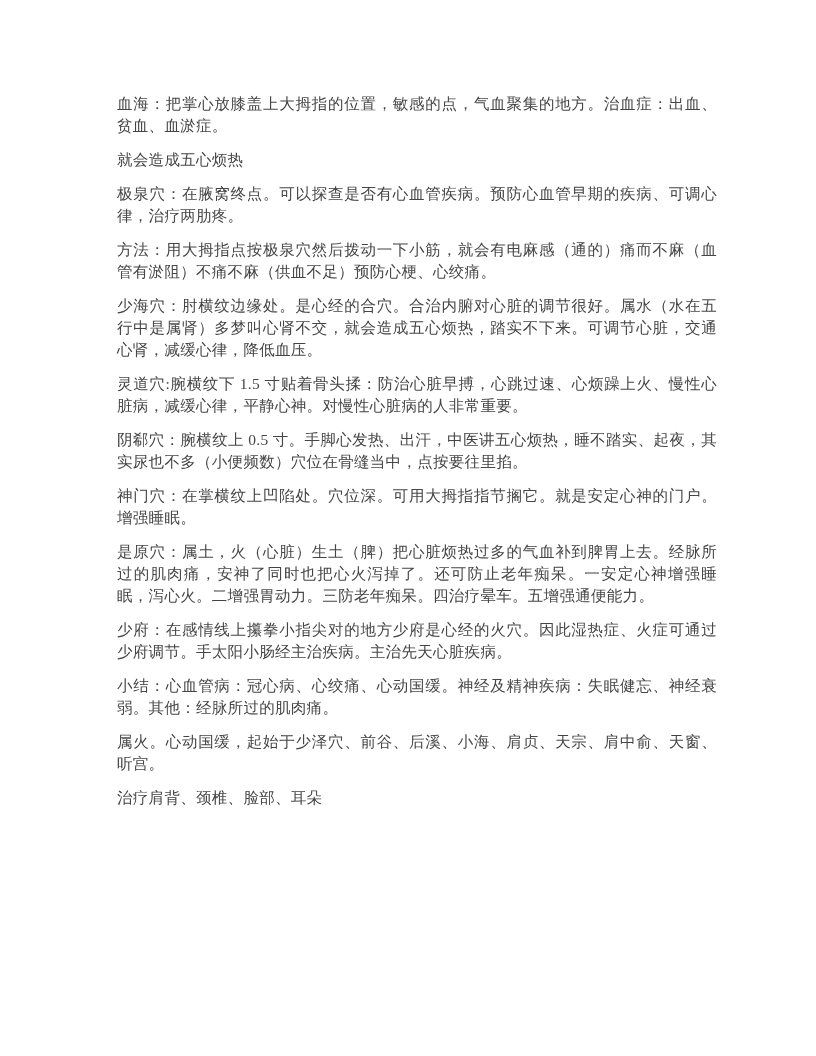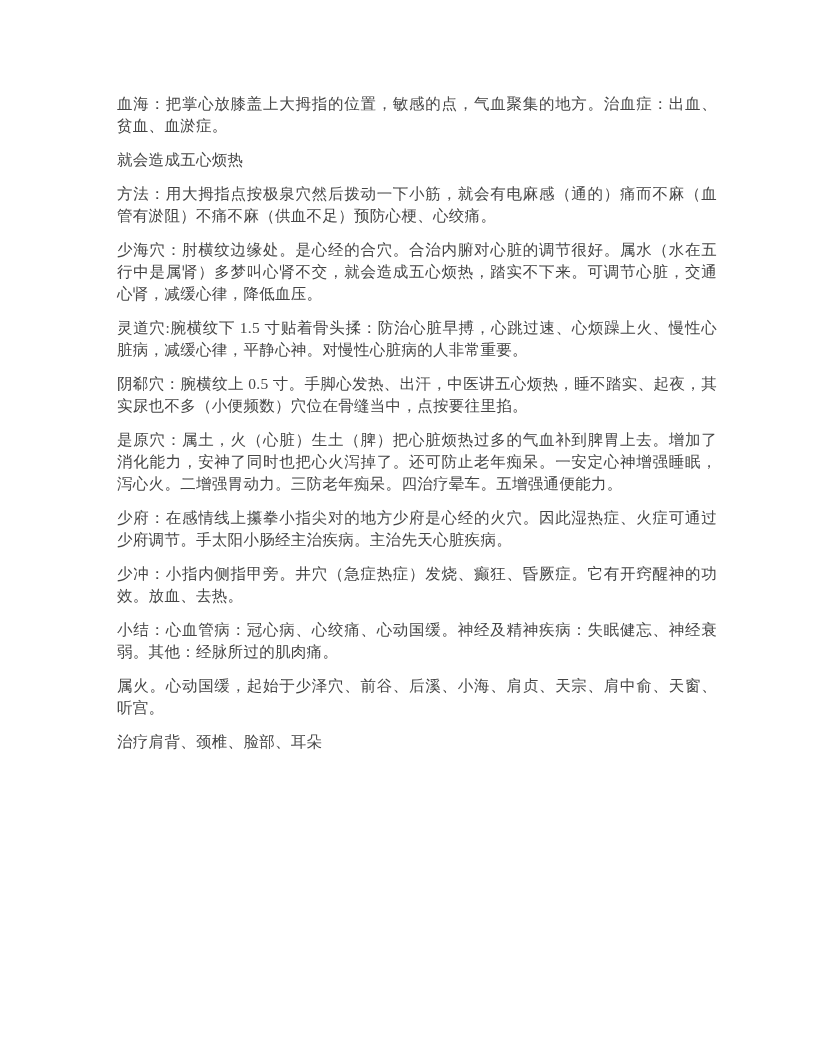--- a/index.html
+++ b/index.html
@@ -30,23 +30,24 @@
     text-justify: inter-ideograph;
     word-break: break-all;
   }
 </style>
 </head>
 <body>
 
 <div class="page">
   <p>血海：把掌心放膝盖上大拇指的位置，敏感的点，气血聚集的地方。治血症：出血、贫血、血淤症。</p>
   <p>就会造成五心烦热</p>
+  <p>极泉穴：在腋窝终点。可以探查是否有心血管疾病。预防心血管早期的疾病、可调心律，治疗两肋疼。</p>
   <p>方法：用大拇指点按极泉穴然后拨动一下小筋，就会有电麻感（通的）痛而不麻（血管有淤阻）不痛不麻（供血不足）预防心梗、心绞痛。</p>
   <p>少海穴：肘横纹边缘处。是心经的合穴。合治内腑对心脏的调节很好。属水（水在五行中是属肾）多梦叫心肾不交，就会造成五心烦热，踏实不下来。可调节心脏，交通心肾，减缓心律，降低血压。</p>
   <p>灵道穴:腕横纹下 1.5 寸贴着骨头揉：防治心脏早搏，心跳过速、心烦躁上火、慢性心脏病，减缓心律，平静心神。对慢性心脏病的人非常重要。</p>
   <p>阴郗穴：腕横纹上 0.5 寸。手脚心发热、出汗，中医讲五心烦热，睡不踏实、起夜，其实尿也不多（小便频数）穴位在骨缝当中，点按要往里掐。</p>
-  <p>是原穴：属土，火（心脏）生土（脾）把心脏烦热过多的气血补到脾胃上去。增加了消化能力，安神了同时也把心火泻掉了。还可防止老年痴呆。一安定心神增强睡眠，泻心火。二增强胃动力。三防老年痴呆。四治疗晕车。五增强通便能力。</p>
+  <p>神门穴：在掌横纹上凹陷处。穴位深。可用大拇指指节搁它。就是安定心神的门户。增强睡眠。</p>
+  <p>是原穴：属土，火（心脏）生土（脾）把心脏烦热过多的气血补到脾胃上去。经脉所过的肌肉痛，安神了同时也把心火泻掉了。还可防止老年痴呆。一安定心神增强睡眠，泻心火。二增强胃动力。三防老年痴呆。四治疗晕车。五增强通便能力。</p>
   <p>少府：在感情线上攥拳小指尖对的地方少府是心经的火穴。因此湿热症、火症可通过少府调节。手太阳小肠经主治疾病。主治先天心脏疾病。</p>
-  <p>少冲：小指内侧指甲旁。井穴（急症热症）发烧、癫狂、昏厥症。它有开窍醒神的功效。放血、去热。</p>
   <p>小结：心血管病：冠心病、心绞痛、心动国缓。神经及精神疾病：失眠健忘、神经衰弱。其他：经脉所过的肌肉痛。</p>
   <p>属火。心动国缓，起始于少泽穴、前谷、后溪、小海、肩贞、天宗、肩中俞、天窗、听宫。</p>
   <p>治疗肩背、颈椎、脸部、耳朵</p>
 </div>
 
 </body></html>

